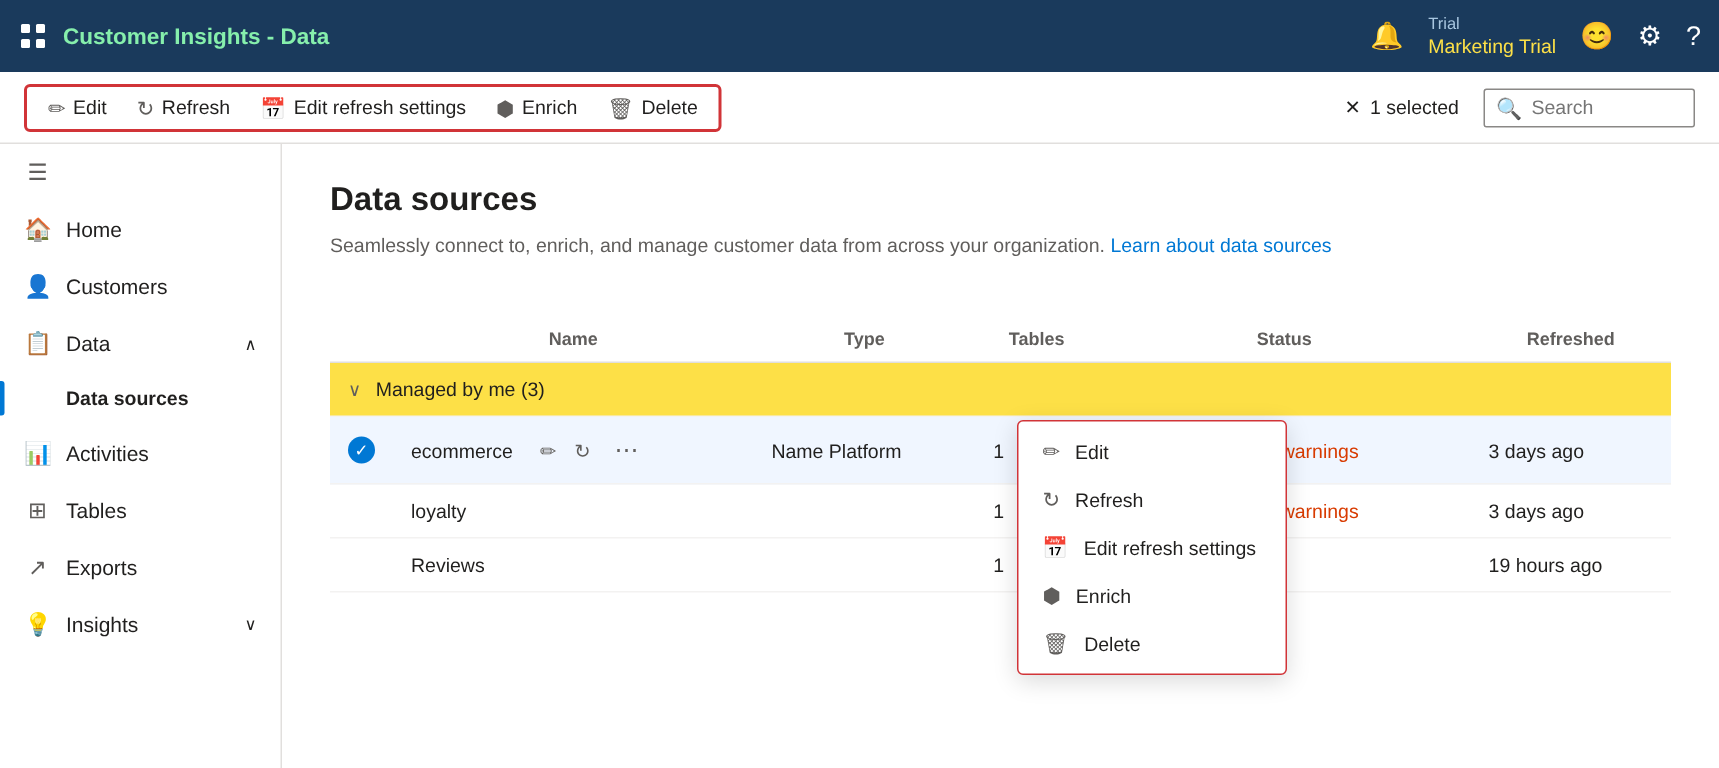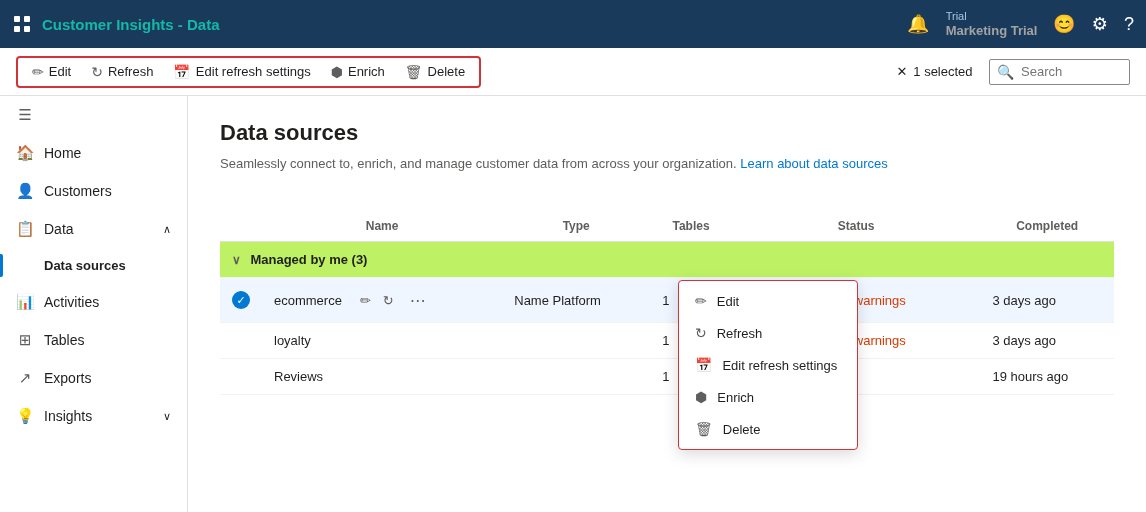--- a/index.html
+++ b/index.html
@@ -10,25 +10,25 @@
       background: #1a3a5c;
       color: #fff;
       height: 48px;
       display: flex;
       align-items: center;
       padding: 0 12px;
       flex-shrink: 0;
     }
     .top-nav-grid { display: flex; align-items: center; }
     .top-nav-icon { width: 20px; height: 20px; margin-right: 10px; cursor: pointer; display: flex; align-items: center; justify-content: center; }
-    .top-nav-title { font-size: 15px; font-weight: 600; color: #14b8a6; }
+    .top-nav-title { font-size: 15px; font-weight: 600; color: #86efac; }
     .top-nav-right { margin-left: auto; display: flex; align-items: center; gap: 16px; }
     .trial-badge { text-align: left; line-height: 1.2; }
     .trial-badge .trial { font-size: 11px; color: #a8c6e0; }
-    .trial-badge .name { font-size: 13px; font-weight: 700; color: #a3a3a3; }
+    .trial-badge .name { font-size: 13px; font-weight: 400; color: #fde047; }
 
     
     .toolbar {
       height: 48px;
       border-bottom: 1px solid #e1dfdd;
       display: flex;
       align-items: center;
       padding: 0 16px;
       gap: 0;
       flex-shrink: 0;
@@ -137,24 +137,24 @@
       padding: 8px 12px;
       border-bottom: 1px solid #e1dfdd;
     }
     .data-table td {
       padding: 10px 12px;
       font-size: 13px;
       border-bottom: 1px solid #f3f2f1;
       vertical-align: middle;
     }
     .group-header td {
-      font-weight: 700;
+      font-weight: 400;
       font-size: 13px;
       color: #201f1e;
-      background: #bef264;
+      background: #fde047;
     }
     .row-selected td { background: #f0f6ff; }
     .check-circle {
       width: 18px; height: 18px;
       border-radius: 50%;
       background: #0078d4;
       display: inline-flex;
       align-items: center;
       justify-content: center;
       color: #fff;
@@ -318,21 +318,21 @@
     </p>
 
     <table class="data-table">
       <thead>
         <tr>
           <th style="width:28px;"></th>
           <th>Name</th>
           <th>Type</th>
           <th>Tables</th>
           <th>Status</th>
-          <th>Completed</th>
+          <th>Refreshed</th>
         </tr>
       </thead>
       <tbody>
 
         <tr class="group-header">
           <td colspan="6">
             <span class="chevron">∨</span>
             <span>Managed by me (3)</span>
           </td>
         </tr>

